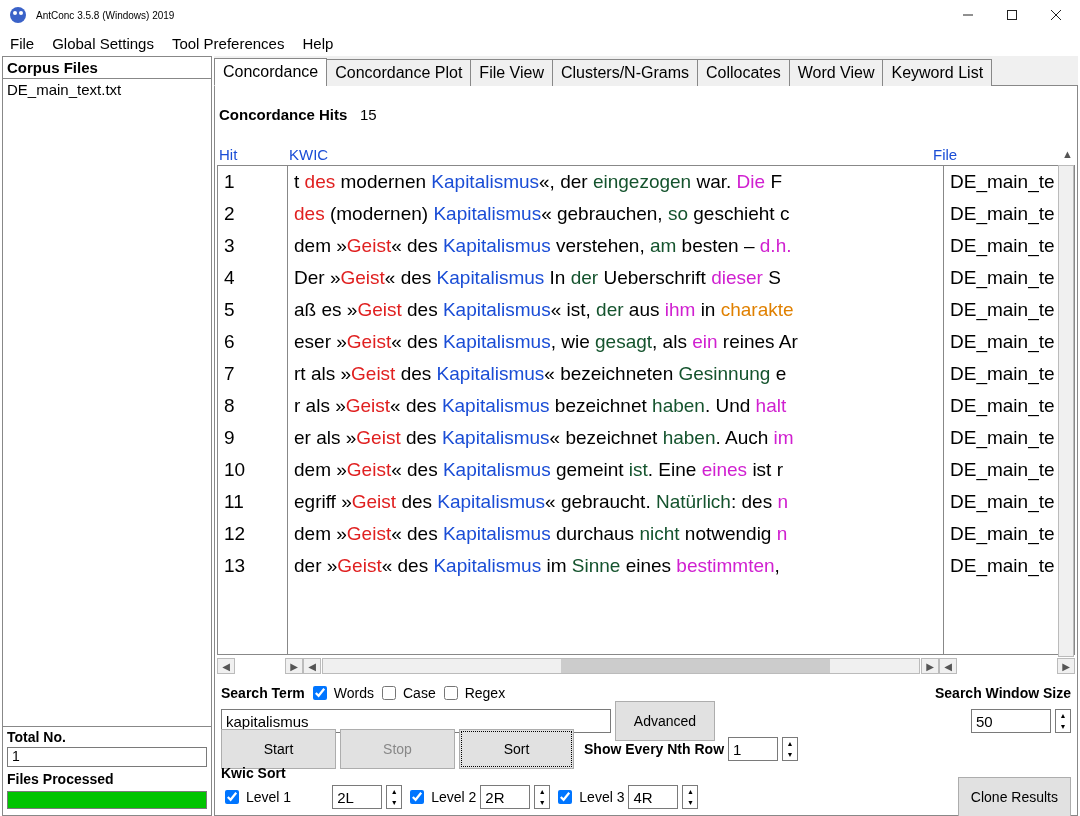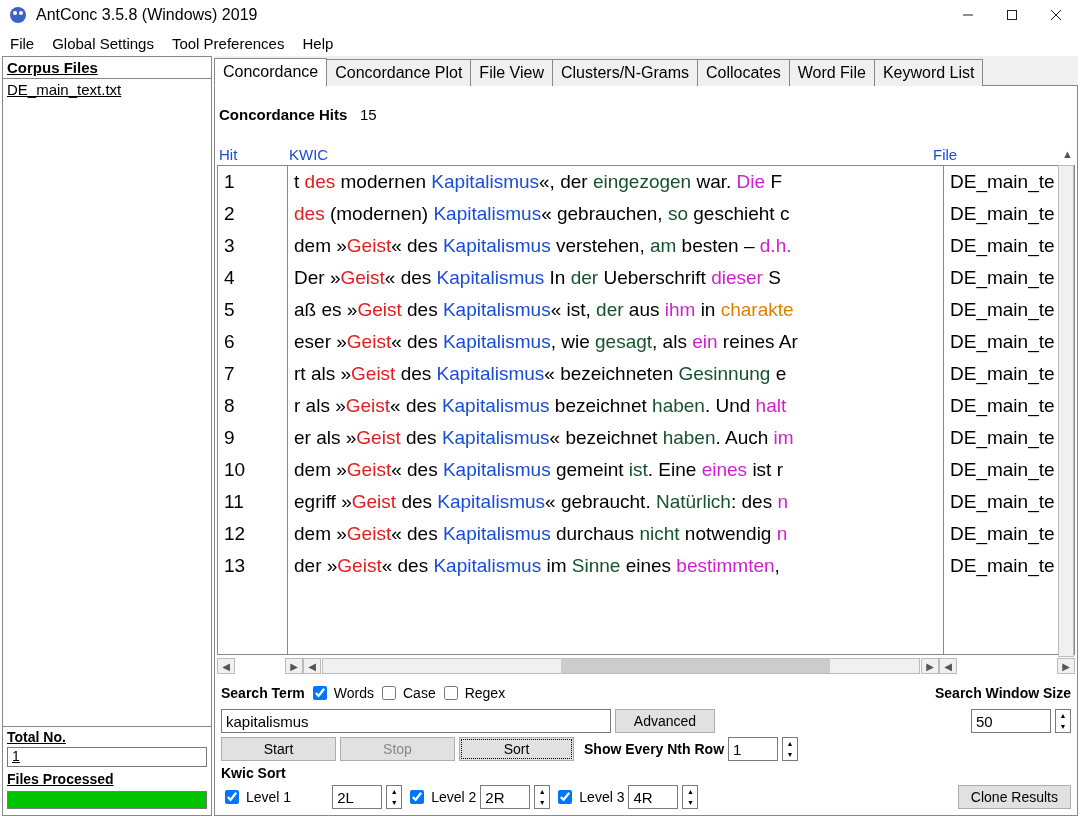--- a/index.html
+++ b/index.html
@@ -1,26 +1,26 @@
 <!DOCTYPE html>
 <html><head>
 <meta charset="utf-8">
 <style>
   * { box-sizing: border-box; font-family: "Segoe UI", Tahoma, Arial, sans-serif; }
   body { margin:0; background:#fff; width:1080px; height:816px; overflow:hidden; }
-  .titlebar { height:30px; display:flex; align-items:center; padding:12px 2px; font-size:16px; }
+  .titlebar { height:30px; display:flex; align-items:center; padding:12px 2px; font-size:10px; }
   .titlebar .icon { width:24px; height:24px; margin:0 4px; }
   .titlebar .title { flex:1; padding-left:2px; }
   .winctrls { display:flex; }
   .winctrls div { width:44px; height:30px; display:flex; align-items:center; justify-content:center; font-family:Arial; }
   .winctrls svg { stroke:#222; stroke-width:1; fill:none; }
   .menubar { height:26px; display:flex; align-items:center; font-size:15px; padding:2px 4px; border-top:1px solid #fff; }
   .menubar span { padding:2px 12px 2px 6px; }
   .content { display:flex; height:760px; }
-  .left { width:210px; border:1px solid #888; margin:0 2px; display:flex; flex-direction:column;text-decoration:underline; }
+  .left { width:210px; border:1px solid #888; margin:0 2px; display:flex; flex-direction:column; }
   .left-head { font-weight:700; font-size:15px; padding:2px 4px; border-bottom:1px solid #888; }
   .filelist { flex:1; background:#fff; font-size:15px; padding:2px 4px; }
   .bottom-stats { border-top:1px solid #888; }
   .stat-head { font-weight:700; font-size:14px; padding:2px 4px; }
   .stat-val { background:#fff; border:1px solid #7a7a7a; margin:0 4px 2px; padding:0 4px; font-size:14px; height:20px; }
   .progress { height:18px; margin:2px 4px 6px; border:1px solid #7a7a7a; background:#00c400; }
   .right { flex:1; margin:0 2px 0 0; display:flex; flex-direction:column; }
   .tabs { height:30px; display:flex; align-items:flex-end; border-bottom:1px solid #888; font-size:16px; position:relative; background:#f0f0f0; }
   .tab { padding:4px 8px; border:1px solid #888; border-bottom:none; margin-right:-1px; background:#f0f0f0; position:relative; top:1px; }
   .tab.active { background:#fff; border-bottom:1px solid #fff; }
@@ -41,21 +41,21 @@
   .c-green { color:#14532d; }
   .c-mag { color:#d020d0; }
   .c-orange { color:#e08000; }
   .scrolls { height:18px; display:flex; margin:0 2px; align-items:center; }
   .scrolls .arrow { width:18px; height:16px; border:1px solid #bbb; display:flex; align-items:center; justify-content:center; font-size:10px; color:#555; background:#f0f0f0; }
   .scrollbar { flex:1; height:16px; border:1px solid #bbb; margin:0 1px; background:#f0f0f0; position:relative; }
   .thumb { position:absolute; height:100%; background:#ccc; }
   .controls { padding:4px 6px; font-size:14px; }
   .controls-row { display:flex; align-items:center; height:28px; gap:4px; }
   input[type=text], .numbox { border:1px solid #7a7a7a; background:#fff; height:24px; padding:0 4px; font-size:15px; }
-  button.winbtn { height:24px; border:1px solid #adadad; background:#e1e1e1; font-size:14px; padding:0 12px; }
+  button.winbtn { height:40px; border:1px solid #adadad; background:#e1e1e1; font-size:14px; padding:0 12px; }
   button.winbtn.disabled { color:#888; }
   button.winbtn.focus { outline:1px dotted #000; outline-offset:-3px; }
   .chk { width:14px; height:14px; }
   .spin { display:inline-flex; flex-direction:column; border:1px solid #7a7a7a; height:24px; width:16px; }
   .spin div { flex:1; display:flex; align-items:center; justify-content:center; font-size:7px; }
   .vbar { position:absolute; right:3px; top:0; width:16px; height:100%; border:1px solid #bbb; background:#f0f0f0; }
   .gridwrap { position:relative; flex:1; display:flex; min-height:0; }
 </style>
 </head>
 <body>
@@ -111,21 +111,21 @@
     </div>
   </div>
 
   <div class="right">
     <div class="tabs">
       <div class="tab active">Concordance</div>
       <div class="tab">Concordance Plot</div>
       <div class="tab">File View</div>
       <div class="tab">Clusters/N-Grams</div>
       <div class="tab">Collocates</div>
-      <div class="tab">Word File</div>
+      <div class="tab">Word View</div>
       <div class="tab">Keyword List</div>
     </div>
 
     <div class="panel">
       <div class="hitshead">
         <b>Concordance Hits</b>&nbsp;&nbsp;&nbsp;<span>15</span>
       </div>
       <div class="colhead">
         <div class="hit">Hit</div>
         <div class="kwic">KWIC</div>

